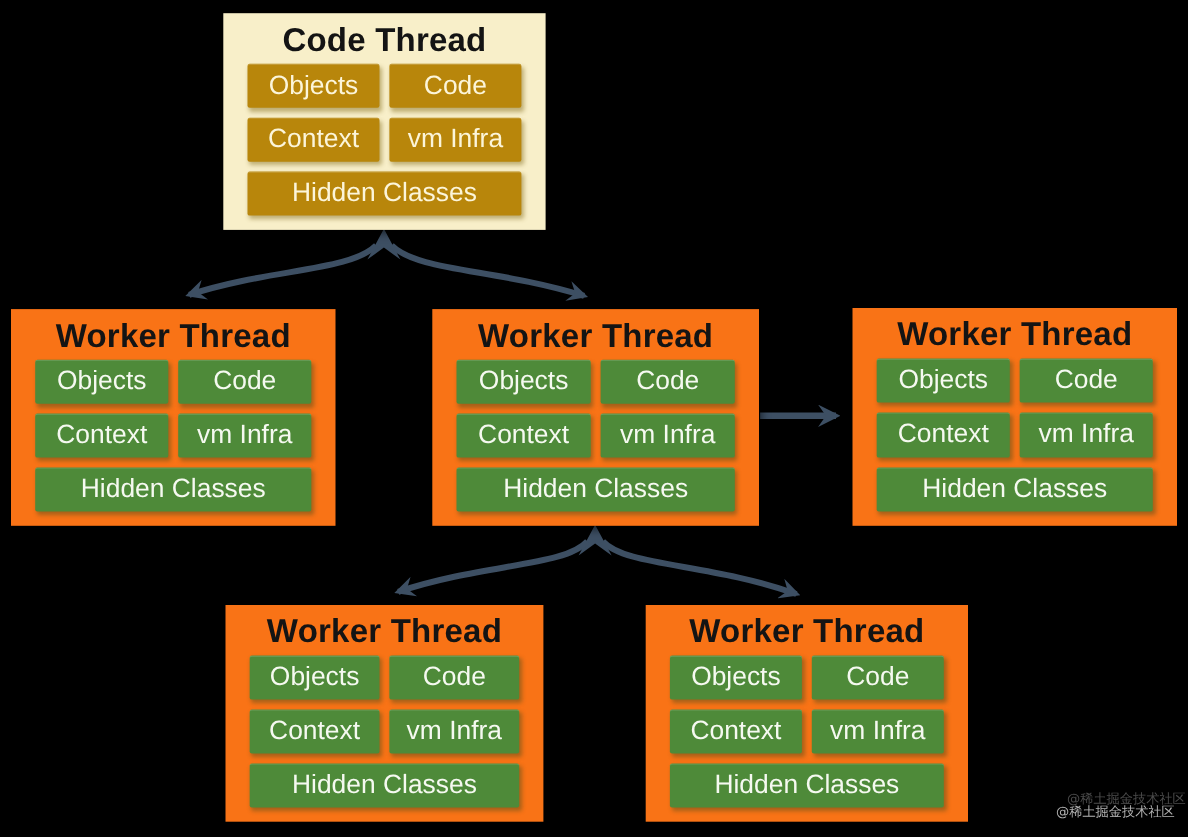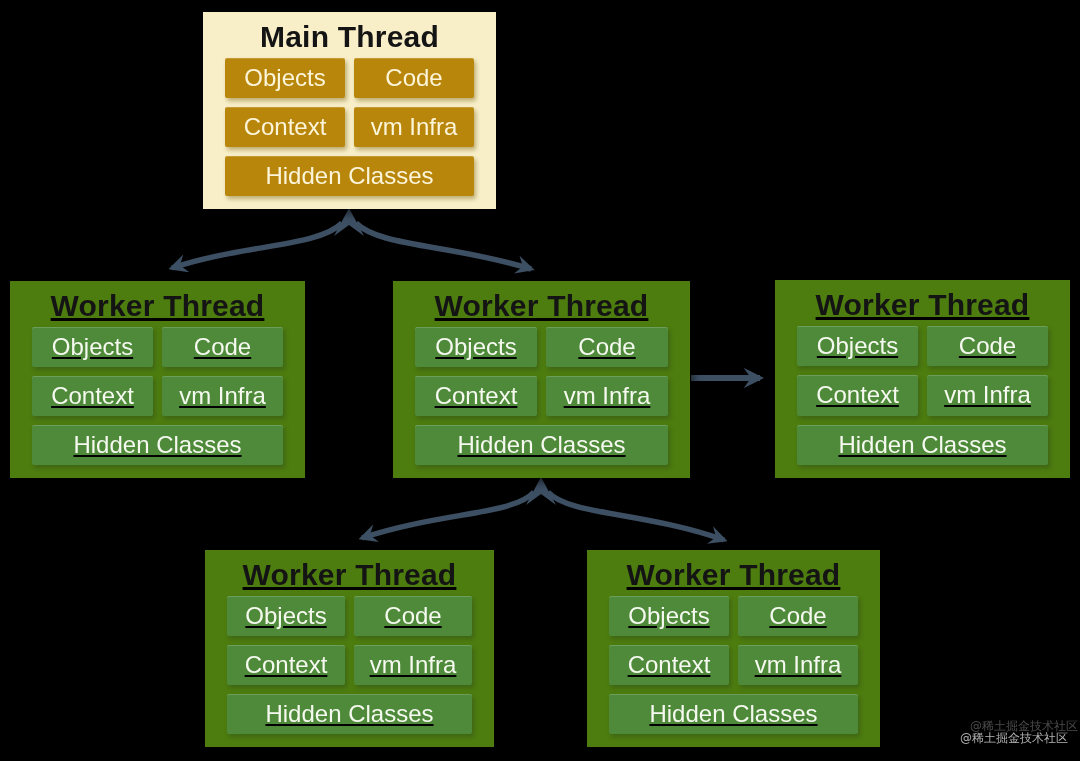--- a/index.html
+++ b/index.html
@@ -26,22 +26,21 @@
     box-sizing: border-box;
     display: flex;
     flex-direction: column;
     padding: 4px 22px 13px 22px;
     box-shadow: 3px 4px 8px rgba(0,0,0,0.6);
   }
   .thread-box.main {
     background: #F8EFC9;
   }
   .thread-box.worker {
-    background: #4d7c0f;
-    text-decoration: underline;
+    background: #f97316;
   }
   .thread-title {
     flex: 0 0 auto;
     line-height: 42px;
     font-size: 30px;
     font-weight: bold;
     color: #141414;
     text-align: center;
     letter-spacing: 0.2px;
     white-space: nowrap;
@@ -109,21 +108,21 @@
     <polygon points="541,477 556,505 541,494 526,505" fill="#3D4F63"></polygon>
 
     <path d="M 342 223 C 318 247, 245 244, 172 268" fill="none" stroke="#3D4F63" stroke-width="5.5" marker-end="url(#ah)"></path>
     <path d="M 356 223 C 380 247, 450 244, 531 269" fill="none" stroke="#3D4F63" stroke-width="5.5" marker-end="url(#ah)"></path>
     <path d="M 534 492 C 514 515, 440 512, 362 538" fill="none" stroke="#3D4F63" stroke-width="5.5" marker-end="url(#ah)"></path>
     <path d="M 548 492 C 568 515, 645 512, 724 540" fill="none" stroke="#3D4F63" stroke-width="5.5" marker-end="url(#ah)"></path>
     <path d="M 691 378 L 760 378" fill="none" stroke="#3D4F63" stroke-width="6" marker-end="url(#ah)"></path>
   </svg>
 
   <div class="thread-box main" style="left:203px; top:12px; width:293px; height:197px;">
-    <div class="thread-title">Main Thread</div>
+    <div class="thread-title">Code Thread</div>
     <div class="cells">
       <div class="cell">Objects</div>
       <div class="cell">Code</div>
       <div class="cell">Context</div>
       <div class="cell">vm Infra</div>
       <div class="cell cell-full">Hidden Classes</div>
     </div>
   </div>
 
   <div class="thread-box worker" style="left:10px; top:281px; width:295px; height:197px;">

